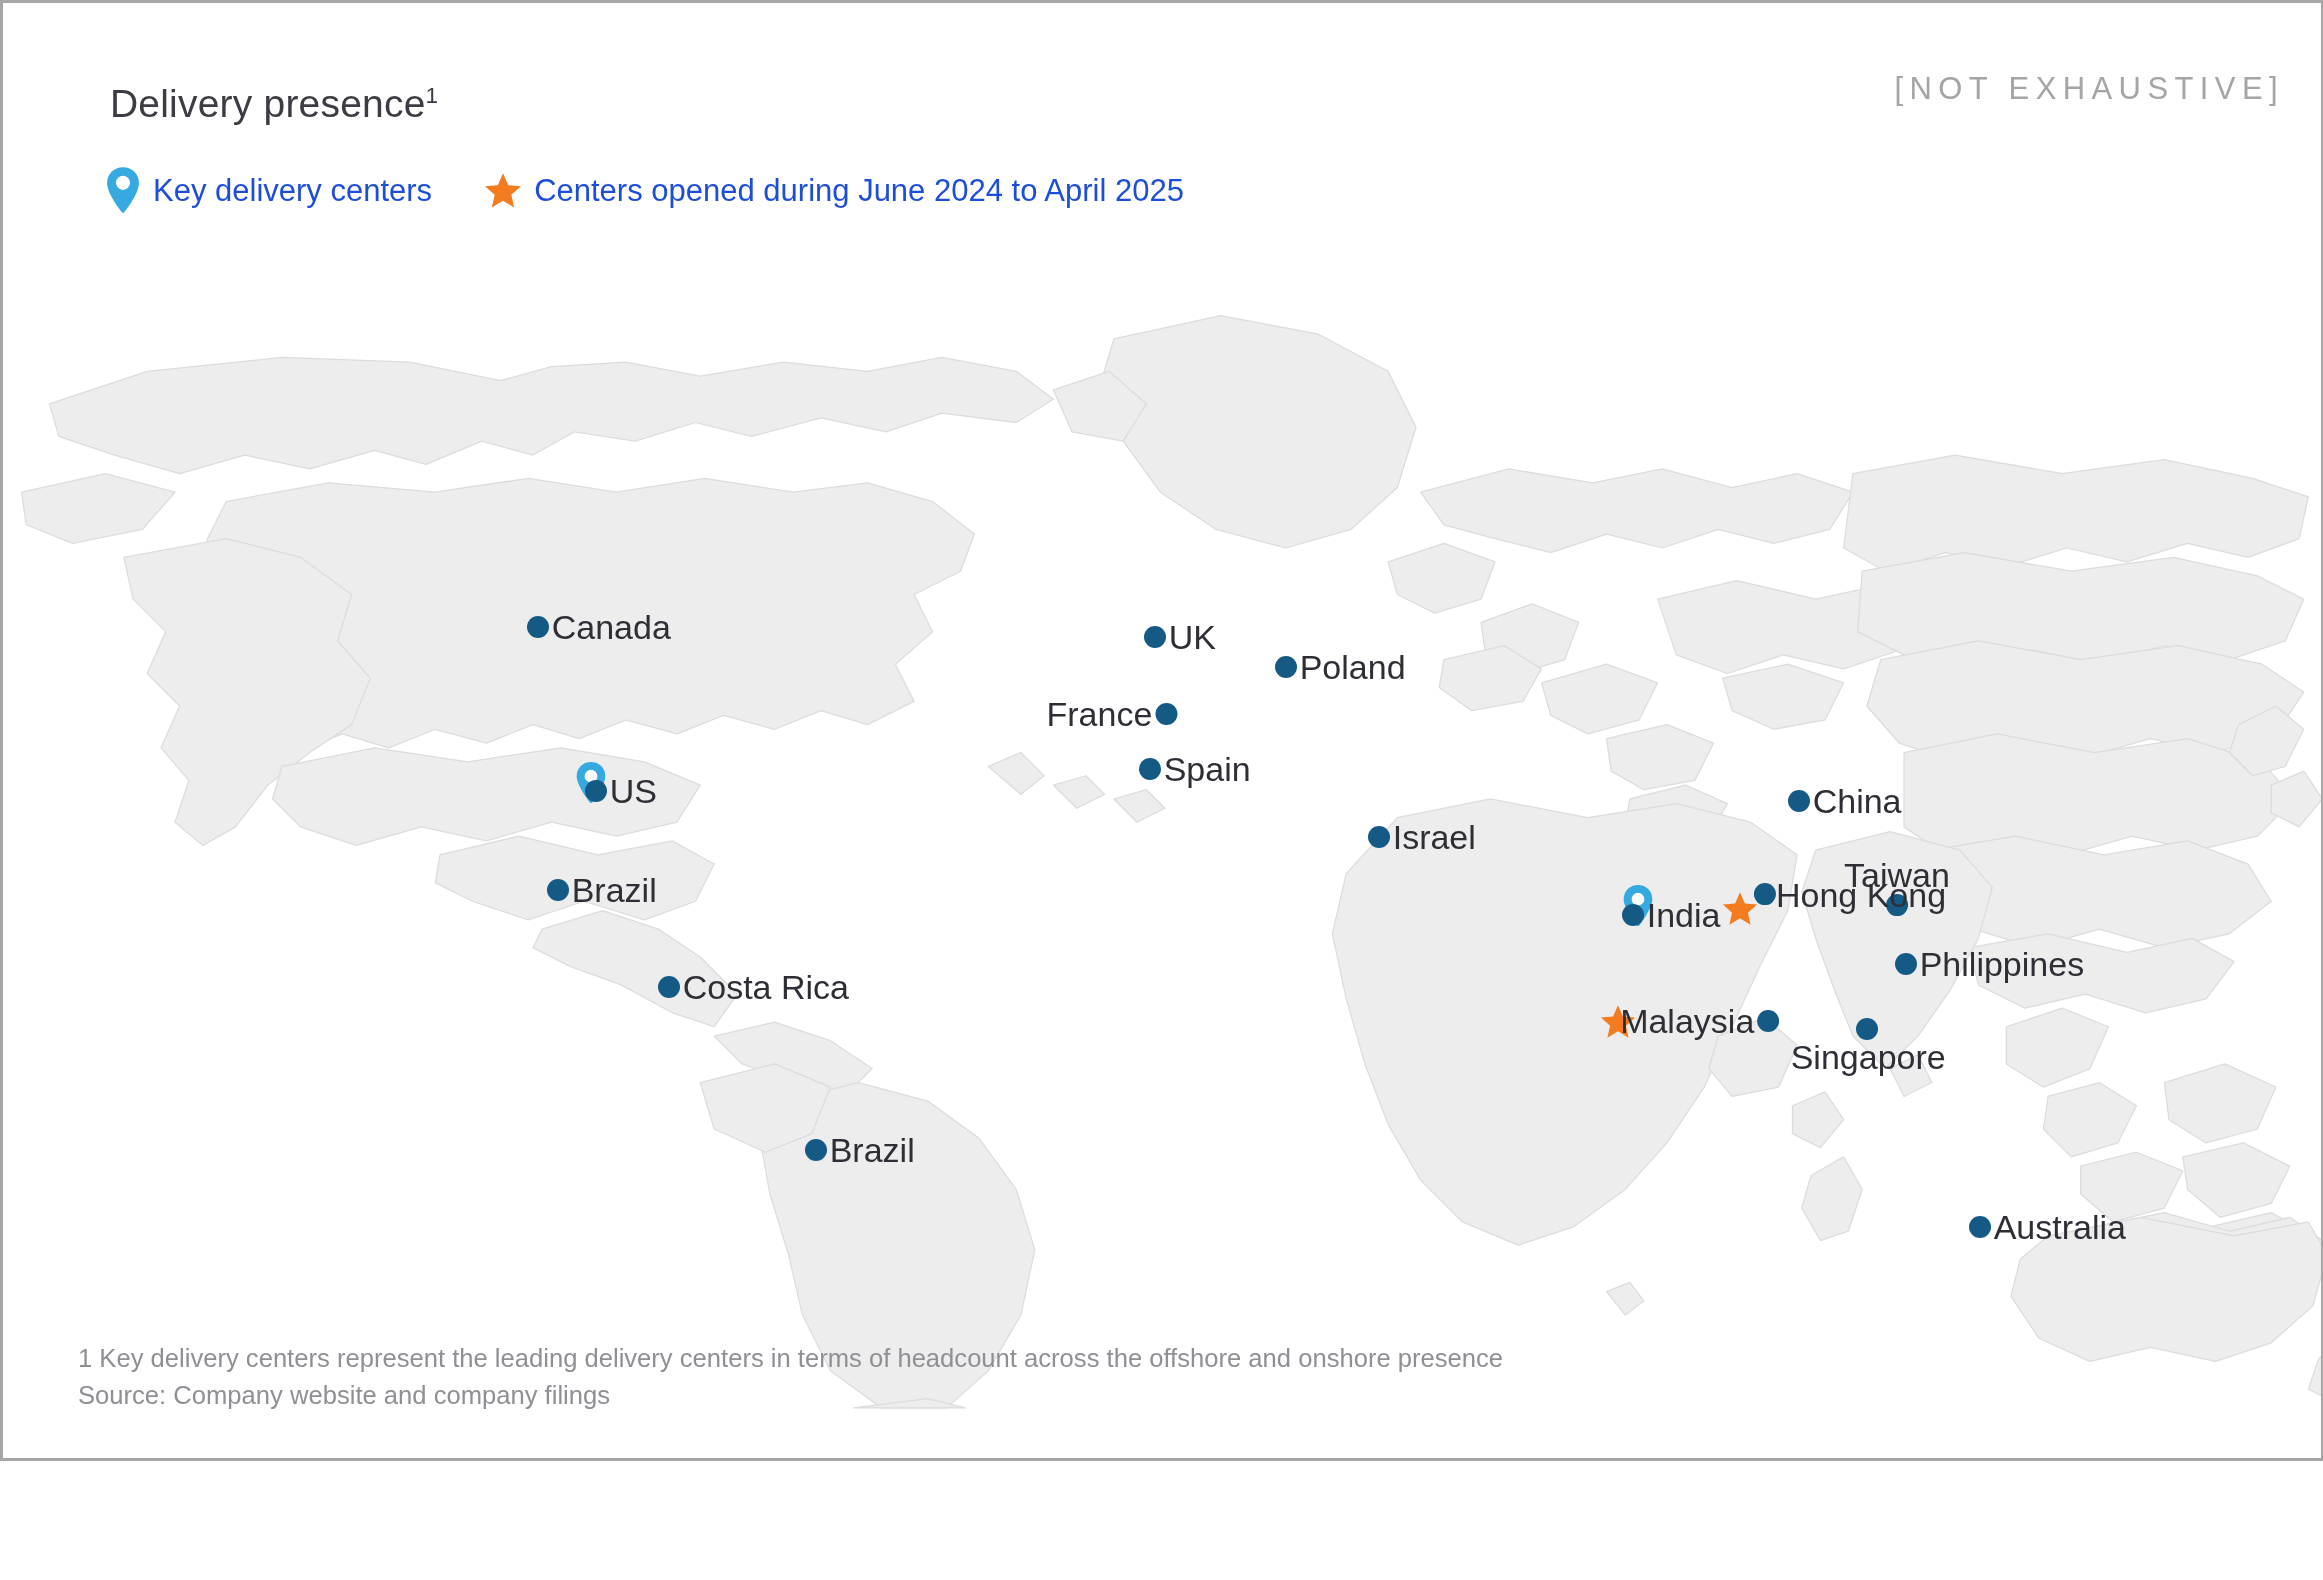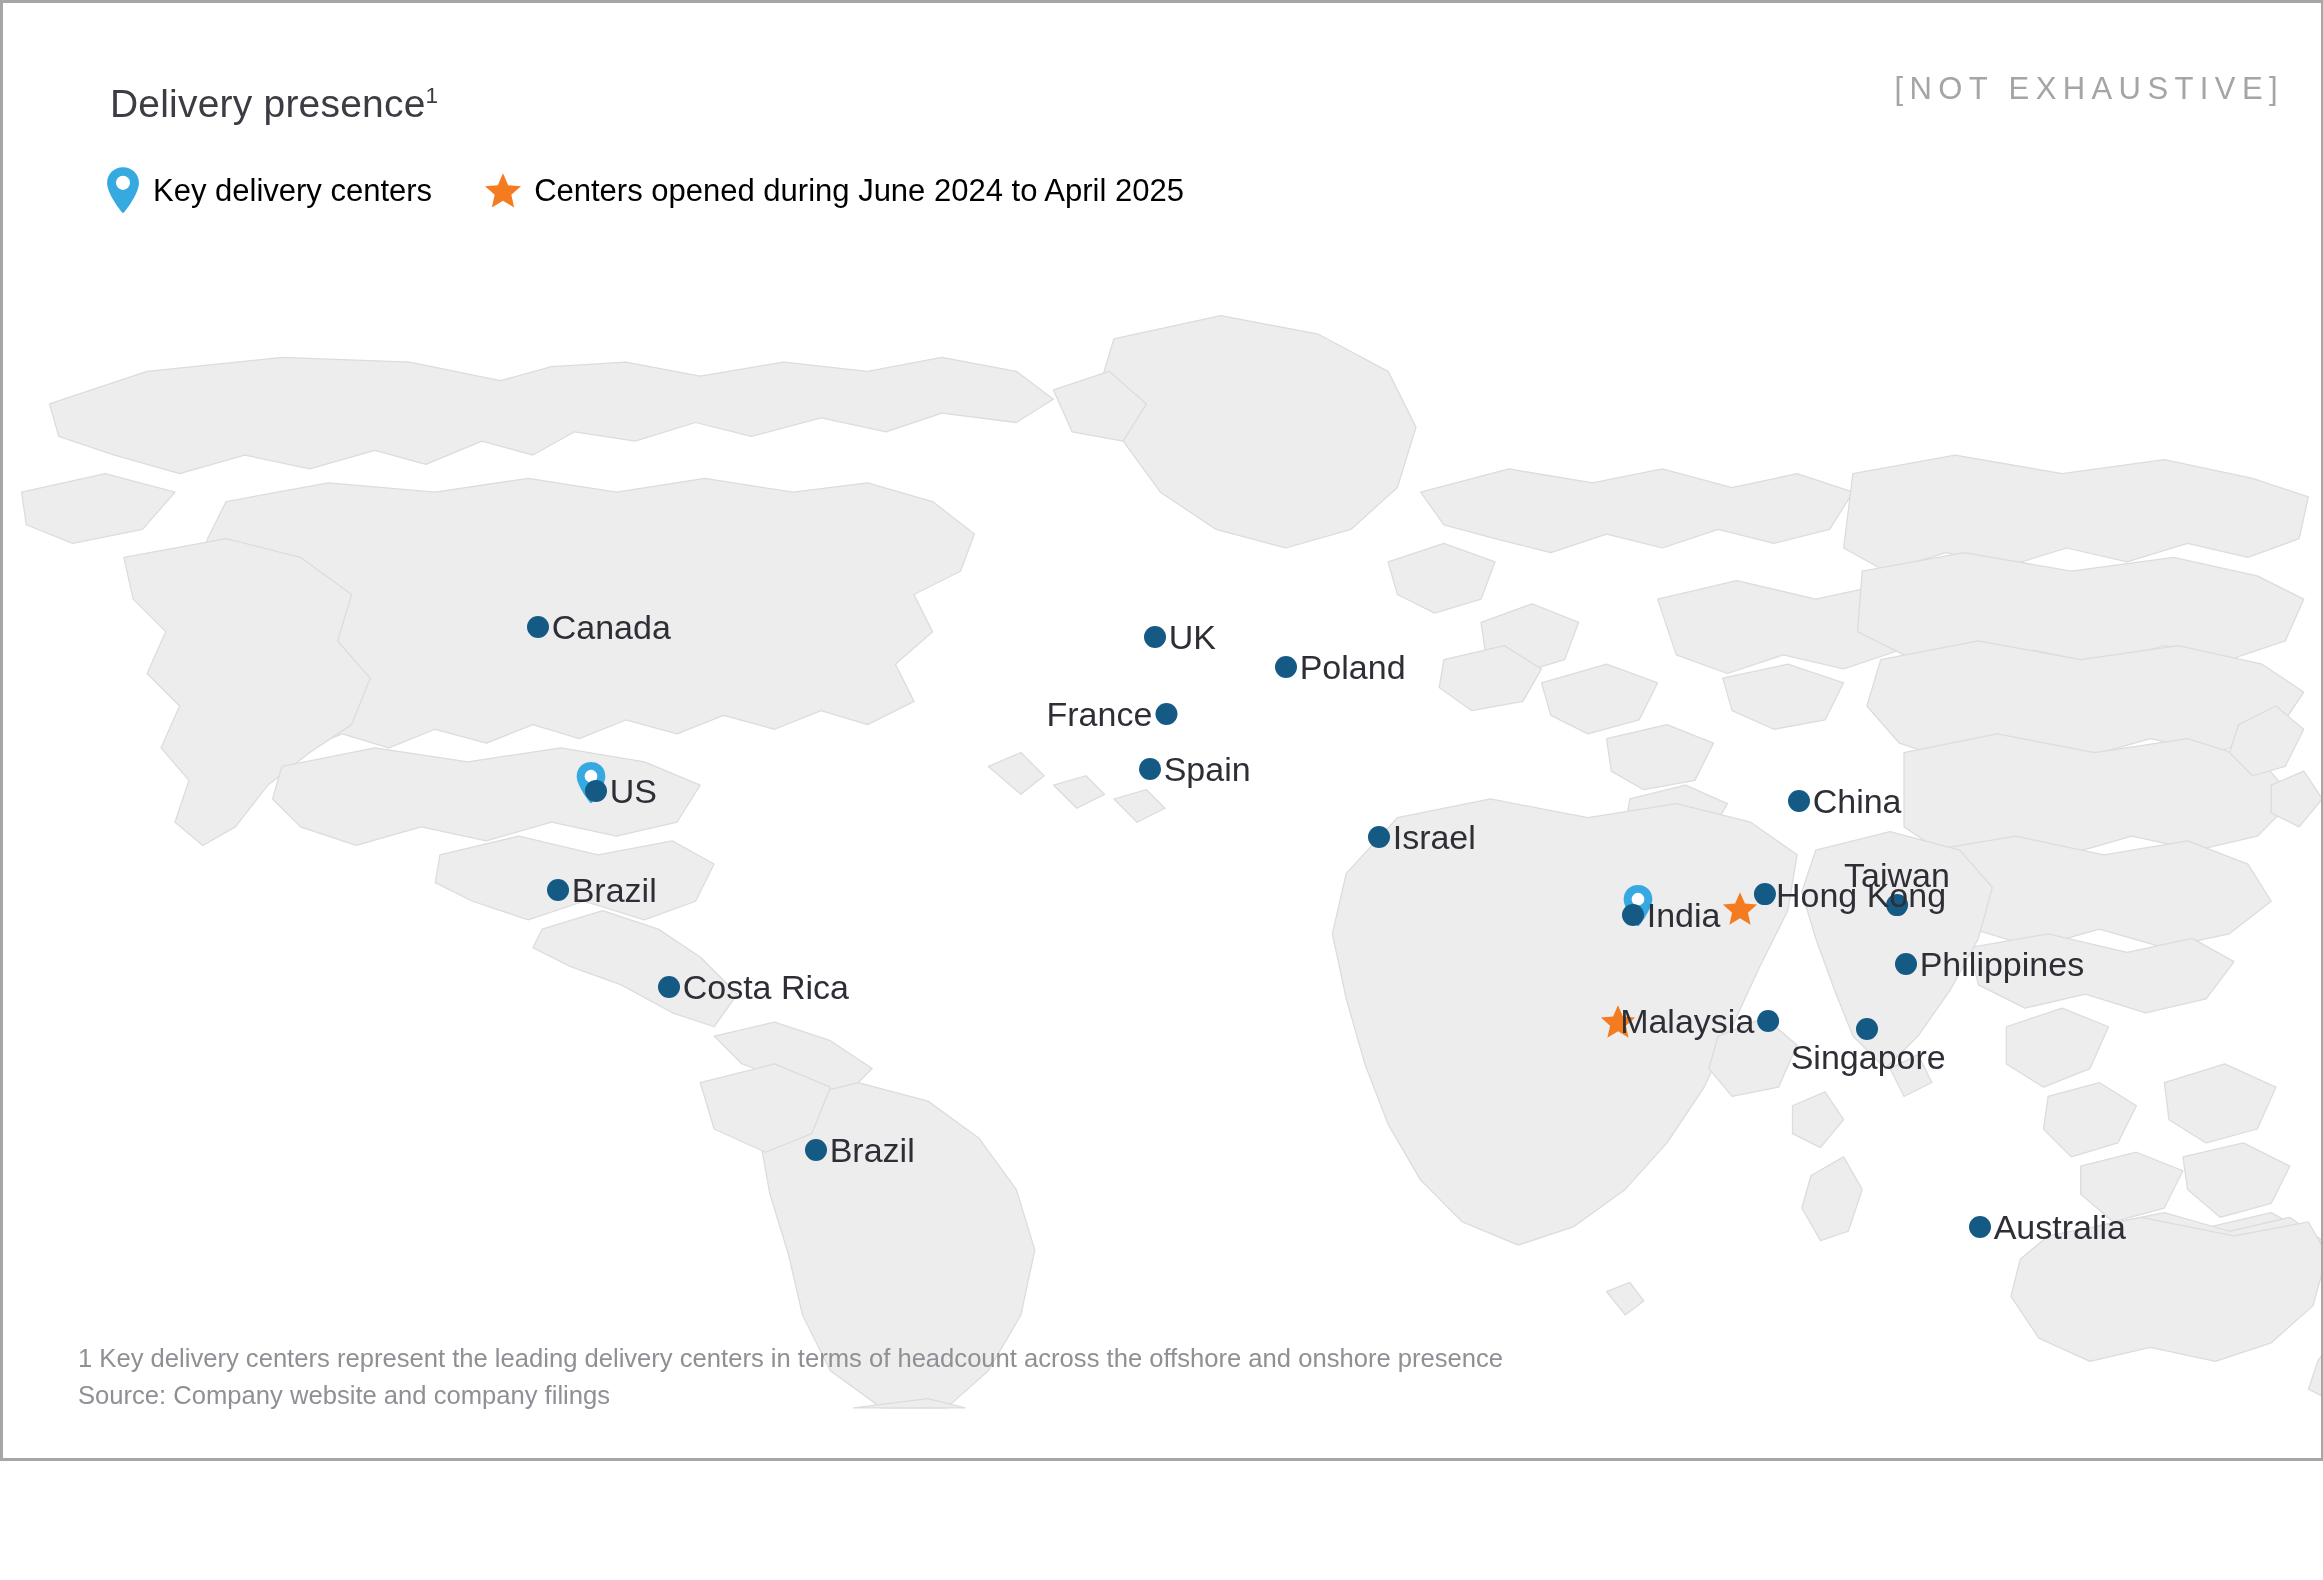--- a/index.html
+++ b/index.html
@@ -55,21 +55,21 @@
     gap: 51px;
   }
   .legend-item {
     display: flex;
     align-items: center;
     gap: 11px;
     white-space: nowrap;
   }
   .legend-label {
     font-size: 31px;
-    color: #000000;
+    color: #1d4ed8;
   }
   .legend-pin { width: 38px; height: 49px; display: block; }
   .legend-star { width: 40px; height: 40px; display: block; }
 
   
   .map-wrap {
     position: absolute;
     left: 0;
     top: 228px;
     width: 2324px;

